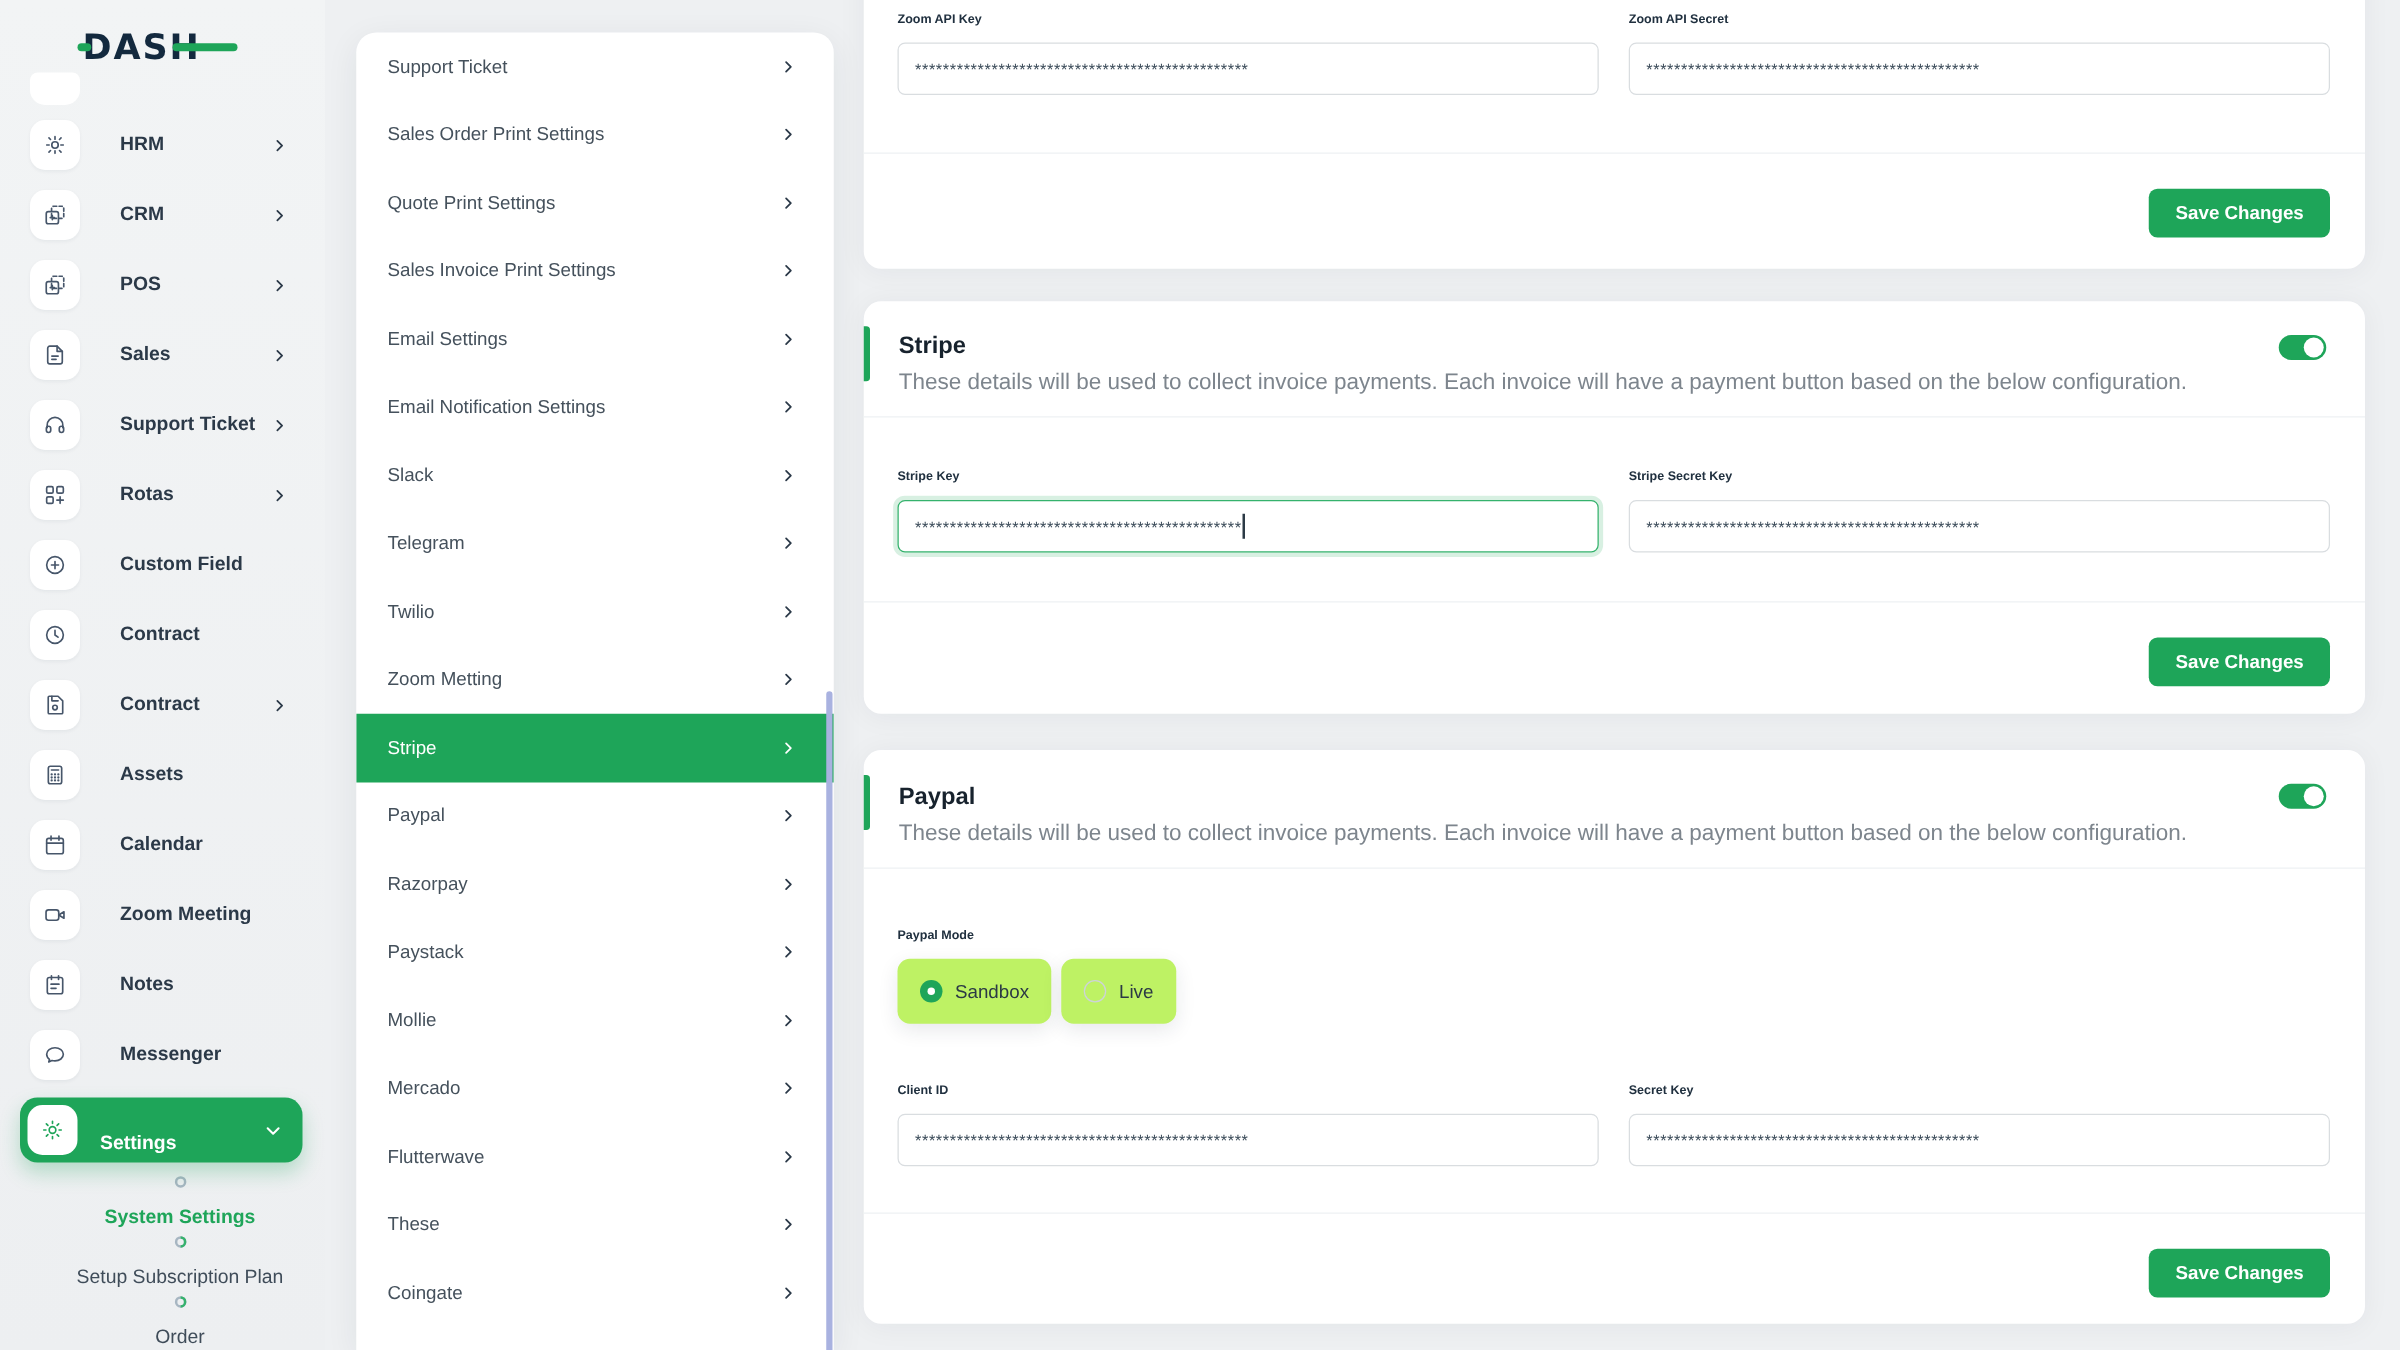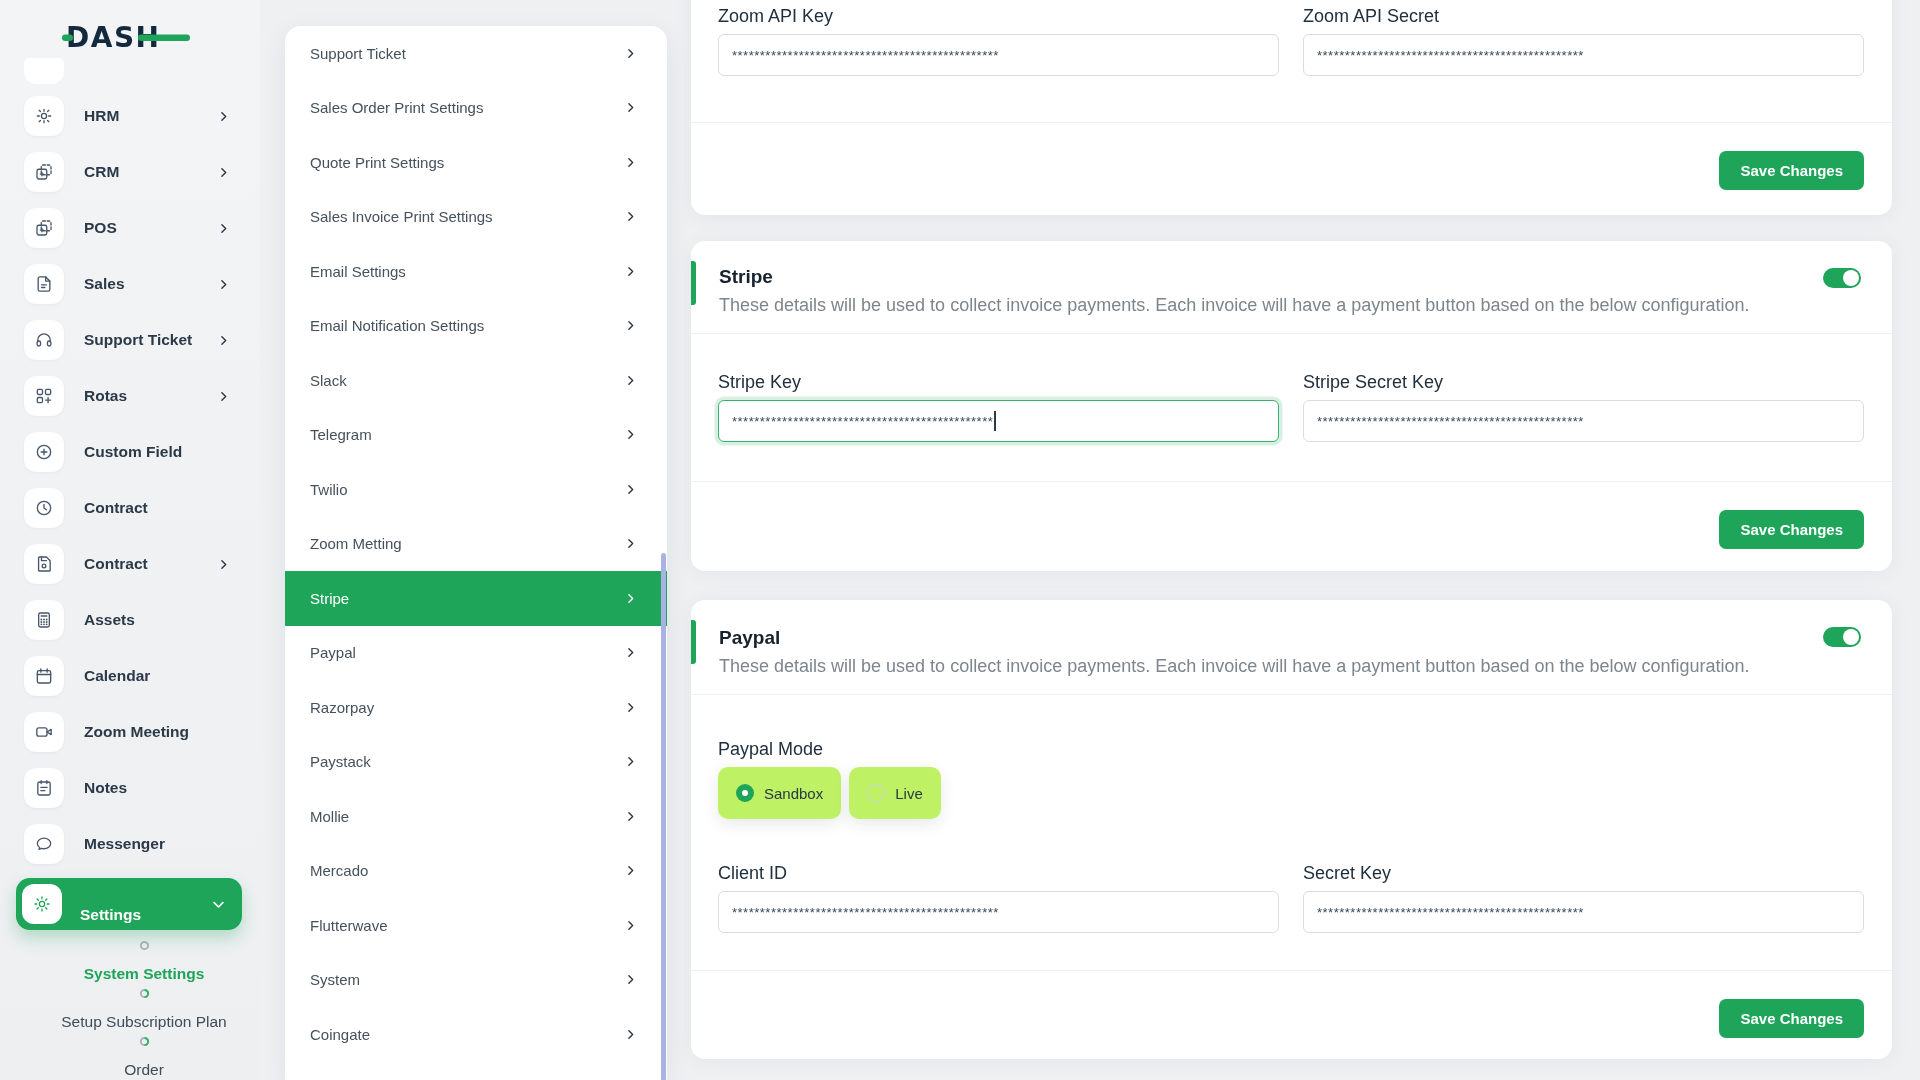--- a/index.html
+++ b/index.html
@@ -12,21 +12,21 @@
     background:linear-gradient(180deg,#f2f4f5,#edeff1); }
   .logo-wrap { position:absolute; left:52px; top:20px; }
   .side-nav { position:absolute; top:88px; left:0; width:250px; }
   .partial-box { position:absolute; left:24px; top:58px; width:40px; height:26px;
     background:#fff; border-radius:6px 6px 12px 12px; }
   .side-item { height:56px; display:flex; align-items:center; padding-left:24px;
     position:relative; cursor:pointer; }
   .icon-box { width:40px; height:40px; background:#fff; border-radius:12px;
     display:flex; align-items:center; justify-content:center; color:#47566a;
     box-shadow:0 1px 3px rgba(20,40,60,.05); flex:none; }
-  .side-label { margin-left:20px; font-size:15.5px; font-weight:600; color:#2b3948; }
+  .side-label { margin-left:32px; font-size:15.5px; font-weight:600; color:#2b3948; }
   .side-chevron { position:absolute; right:20px; color:#2b3948; display:flex; }
 
   .settings-pill { position:relative; margin:6px 8px 0 16px; width:226px; height:52px;
     background:var(--green); border-radius:14px; display:flex; align-items:center;
     padding-left:6px; cursor:pointer; box-shadow:0 8px 16px rgba(30,160,90,.28); }
   .settings-pill .icon-box { color:var(--green); box-shadow:none; }
   .settings-pill .side-label { color:#fff; margin-left:18px;margin-top:21px; }
   .settings-pill .side-chevron { color:#fff; right:16px; }
 
   .sub-list { margin-top:10px; }
@@ -66,21 +66,21 @@
     border-radius:10px; background:var(--green); cursor:pointer; }
   .toggle .knob { position:absolute; right:2px; top:2px; width:16px; height:16px;
     background:#fff; border-radius:50%; }
 
   .divider { border-top:1px solid #eef1f3; }
 
   .fields-grid { display:grid; grid-template-columns:1fr 1fr; column-gap:24px;
     padding-left:27px; padding-right:28px; }
   .zoom-fields   { padding-top:70px; padding-bottom:46px; }
   .stripe-fields { padding-top:38px; padding-bottom:39px; }
-  .field-label { font-size:18px; font-weight:400; color:#20303f;
+  .field-label { font-size:10px; font-weight:700; color:#20303f;
     line-height:20px; margin-bottom:8px; display:block; }
   .text-input { width:100%; height:42px; border:1px solid #d9dde0; border-radius:6px;
     background:#fff; padding:0 13px; font-size:13px; letter-spacing:.5px;
     color:#3a4a58; font-family:inherit; display:flex; align-items:center; }
   input.text-input { display:block; }
   .text-input.focused { border:1.5px solid #35b26d;
     box-shadow:0 0 0 3.5px rgba(60,180,110,.20); }
   .caret { display:inline-block; width:1.5px; height:20px; background:#2c3a46;
     margin-left:1px; vertical-align:middle; }
 
@@ -469,21 +469,21 @@
       </div>
       <div class="menu-item">
         <span>Flutterwave</span>
         <span class="m-chevron">
           <svg width="13" height="13" viewBox="0 0 24 24" fill="none" stroke="currentColor" stroke-width="2.6" stroke-linecap="round" stroke-linejoin="round">
             <path d="M9 5l7 7-7 7"></path>
           </svg>
         </span>
       </div>
       <div class="menu-item">
-        <span>System</span>
+        <span>These</span>
         <span class="m-chevron">
           <svg width="13" height="13" viewBox="0 0 24 24" fill="none" stroke="currentColor" stroke-width="2.6" stroke-linecap="round" stroke-linejoin="round">
             <path d="M9 5l7 7-7 7"></path>
           </svg>
         </span>
       </div>
       <div class="menu-item">
         <span>Coingate</span>
         <span class="m-chevron">
           <svg width="13" height="13" viewBox="0 0 24 24" fill="none" stroke="currentColor" stroke-width="2.6" stroke-linecap="round" stroke-linejoin="round">

